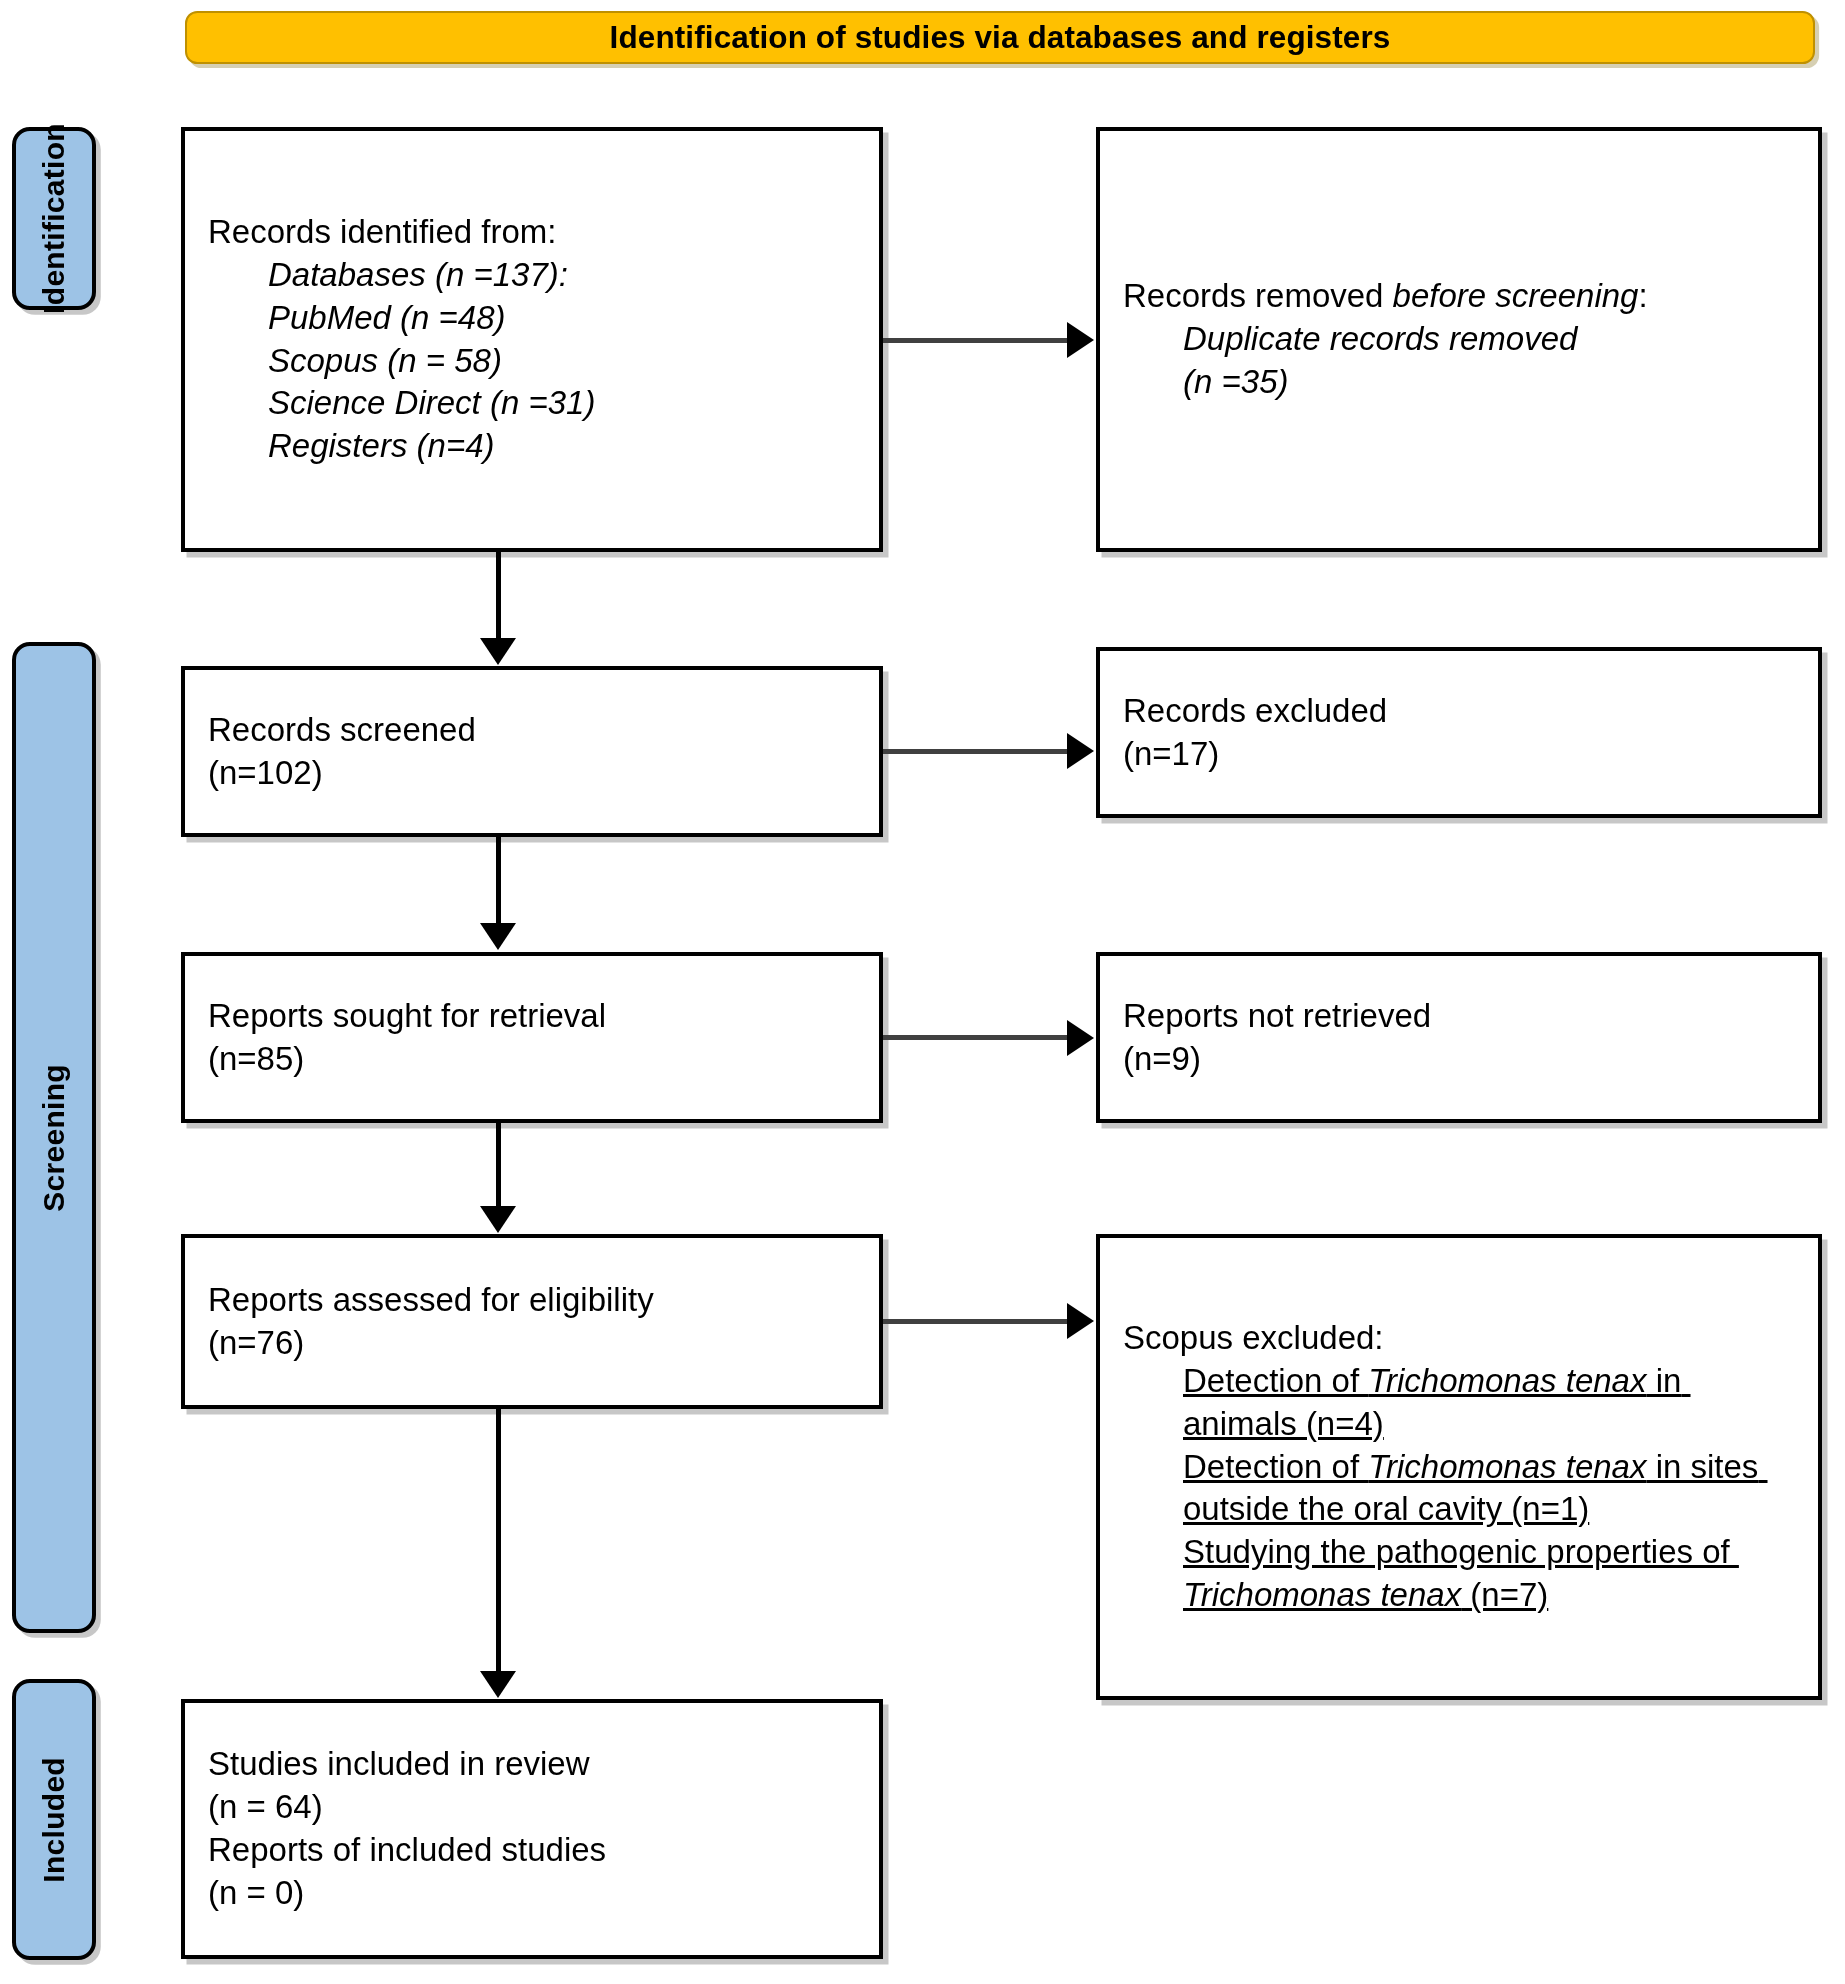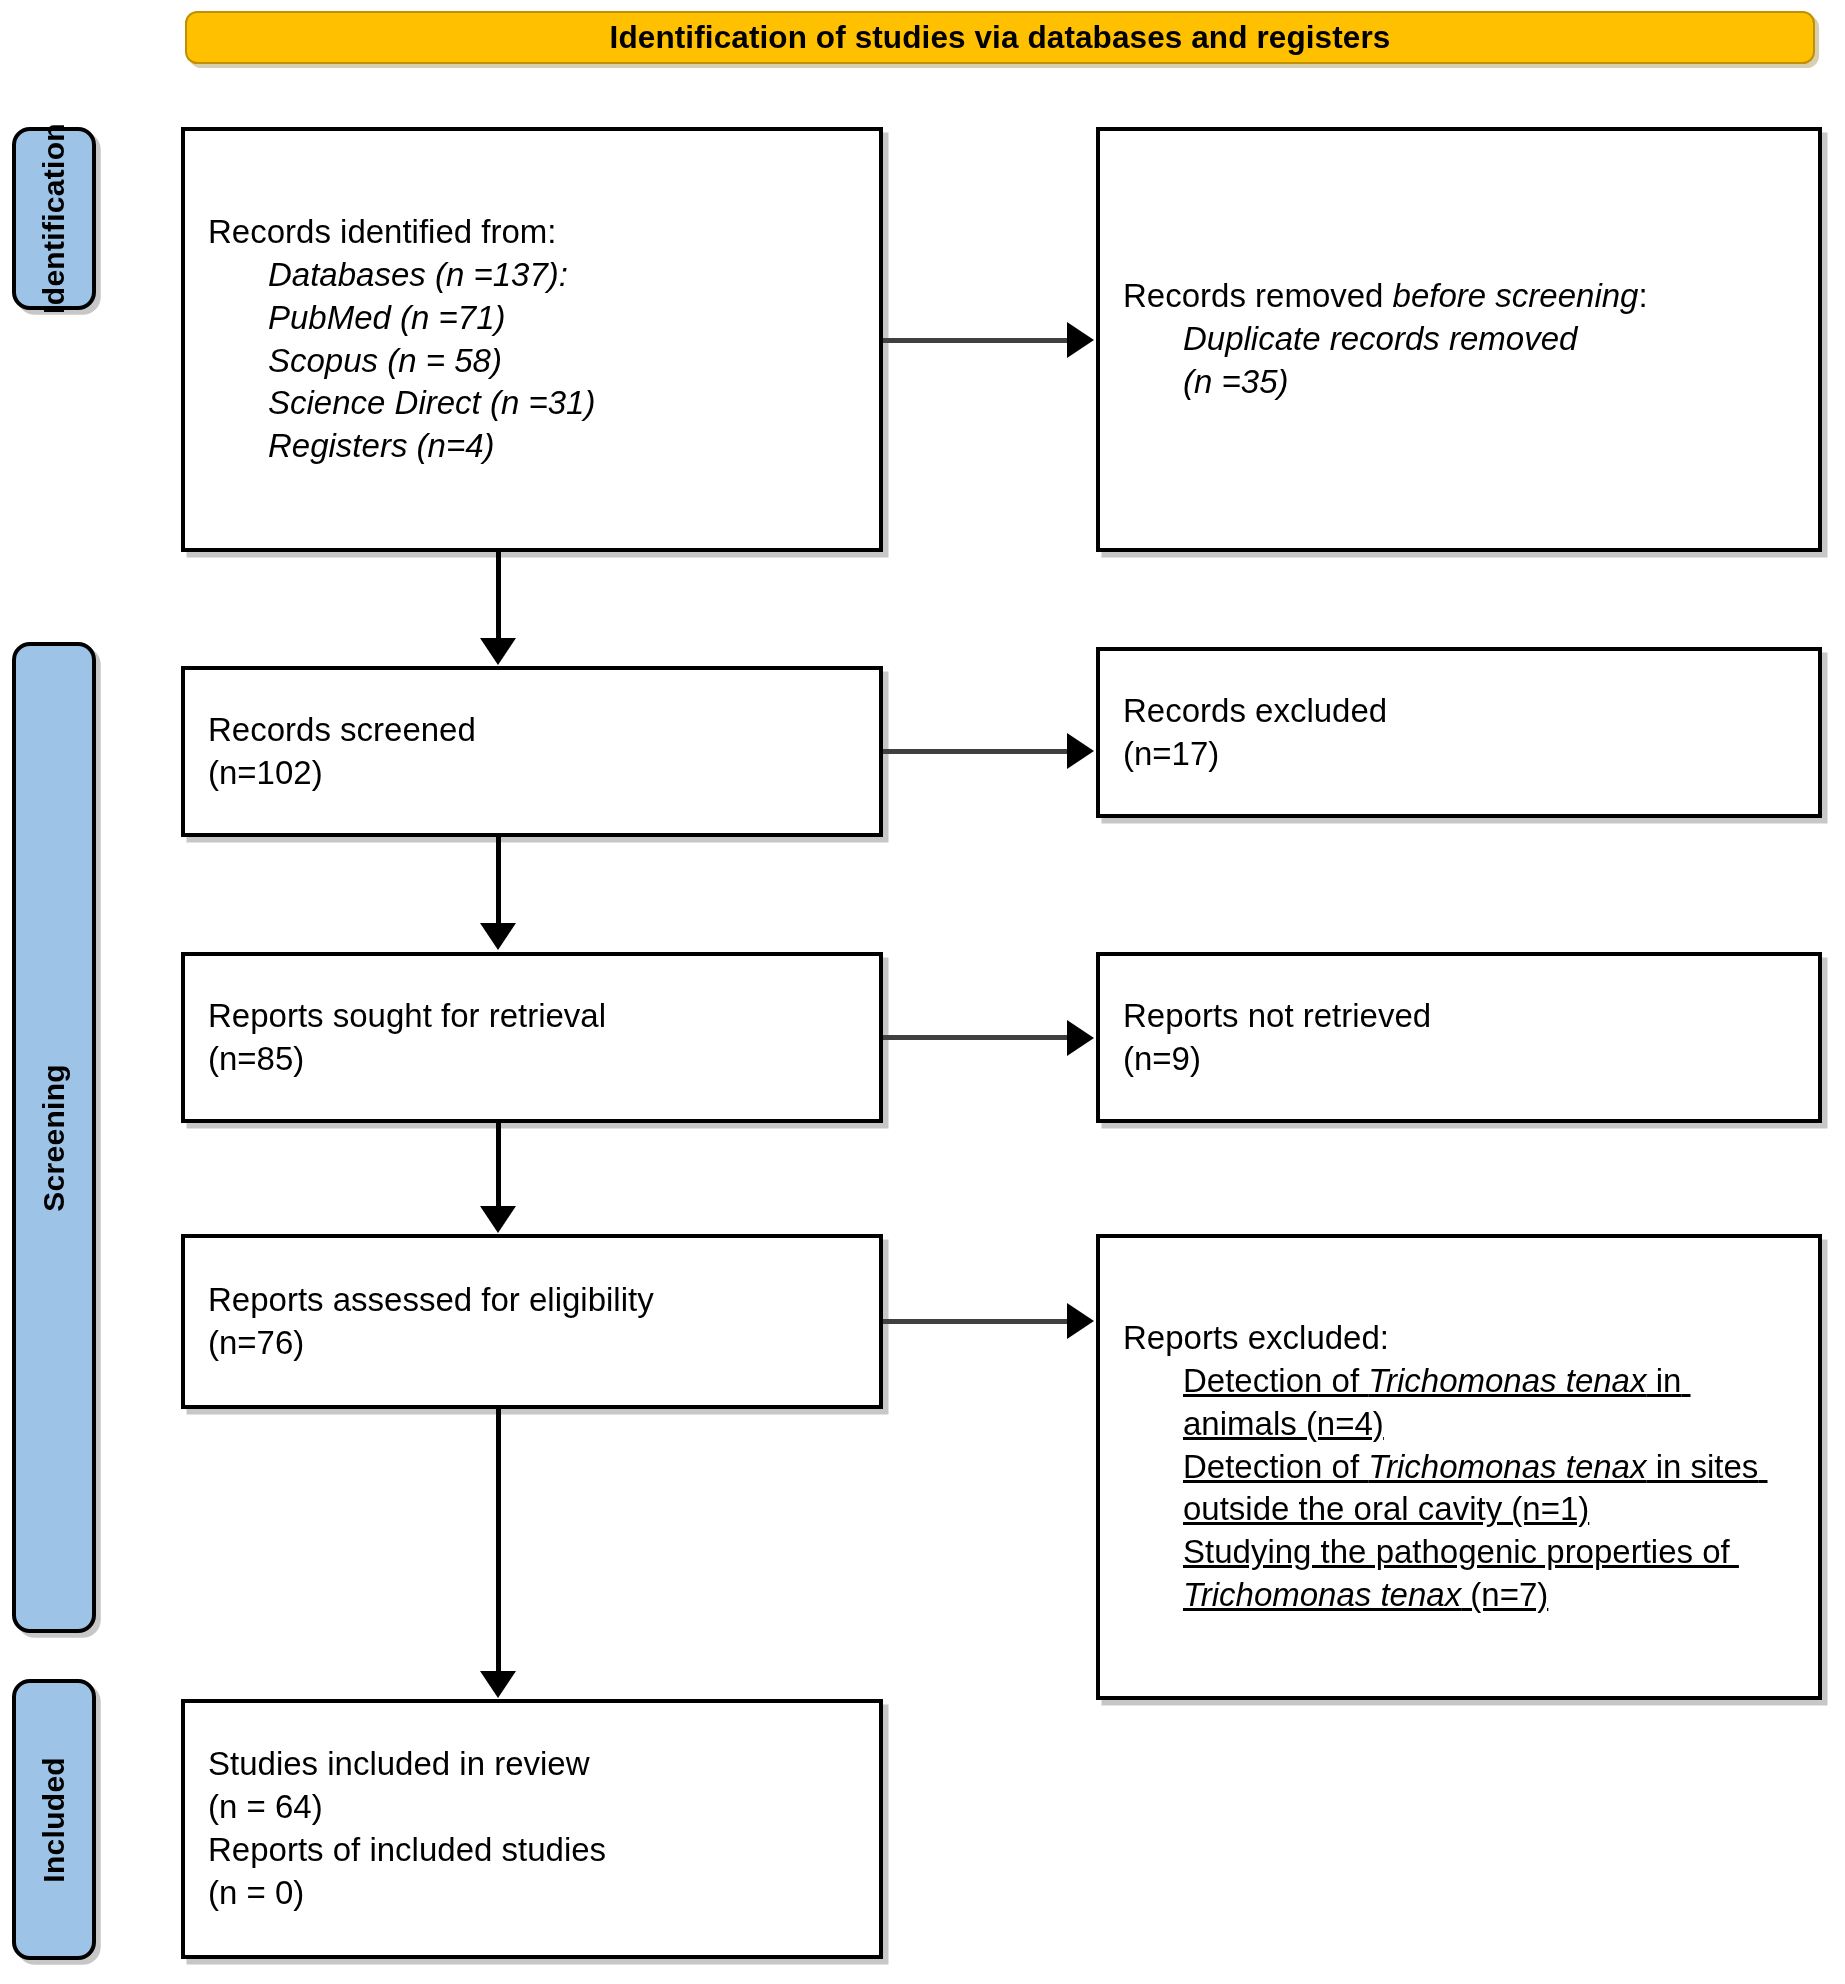--- a/index.html
+++ b/index.html
@@ -163,21 +163,21 @@
   <div class="stage" id="stage-screening">
     <span class="stage-label">Screening</span>
   </div>
   <div class="stage" id="stage-included">
     <span class="stage-label">Included</span>
   </div>
 
   <div class="box" id="box-identified">
     <div class="line">Records identified from:</div>
     <div class="line indent">Databases (n =137):</div>
-    <div class="line indent">PubMed (n =71)</div>
+    <div class="line indent">PubMed (n =48)</div>
     <div class="line indent">Scopus (n = 58)</div>
     <div class="line indent">Science Direct (n =31)</div>
     <div class="line indent">Registers (n=4)</div>
   </div>
 
   <div class="box" id="box-removed">
     <div class="line"><span>Records removed </span><i>before screening</i><span>:</span></div>
     <div class="line indent">Duplicate records removed</div>
     <div class="line indent">(n =35)</div>
   </div>
@@ -201,21 +201,21 @@
     <div class="line">Reports not retrieved</div>
     <div class="line">(n=9)</div>
   </div>
 
   <div class="box" id="box-assessed">
     <div class="line">Reports assessed for eligibility</div>
     <div class="line">(n=76)</div>
   </div>
 
   <div class="box" id="box-reports-excl">
-    <div class="line">Reports excluded:</div>
+    <div class="line">Scopus excluded:</div>
     <div class="line hang"><span>Detection of </span><i>Trichomonas tenax</i><span> in animals (n=4)</span></div>
     <div class="line hang"><span>Detection of </span><i>Trichomonas tenax</i><span> in sites outside the oral cavity (n=1)</span></div>
     <div class="line hang"><span>Studying the pathogenic properties of </span><i>Trichomonas tenax</i><span> (n=7)</span></div>
   </div>
 
   <div class="box" id="box-included">
     <div class="line">Studies included in review</div>
     <div class="line">(n = 64)</div>
     <div class="line">Reports of included studies</div>
     <div class="line">(n = 0)</div>

